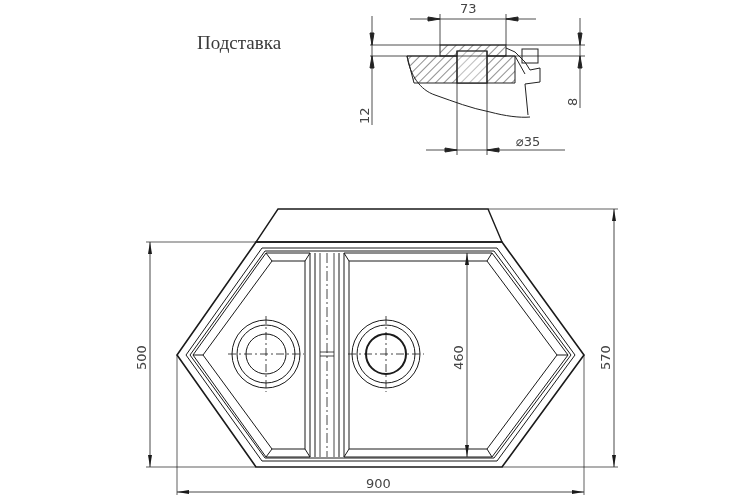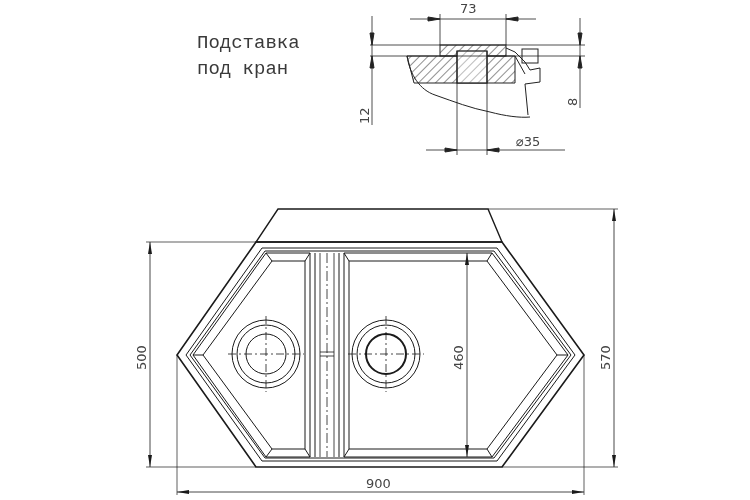--- a/index.html
+++ b/index.html
@@ -1,28 +1,27 @@
 <!DOCTYPE html>
 <html><head>
 <meta charset="utf-8">
 <style>
   html, body { margin: 0; padding: 0; background: #ffffff; }
   body { width: 750px; height: 500px; position: relative; overflow: hidden;
          font-family: "Liberation Sans", sans-serif; }
   .caption { position: absolute; left: 197px; top: 30px; font-size: 19px; line-height: 26px;
-             color: #3a3a3a; font-family: Liberation Mono, monospace; }
+             color: #3a3a3a; font-family: Liberation Serif, serif; }
   svg { position: absolute; left: 0; top: 0; }
   .dimtext { font-family: "DejaVu Sans", sans-serif; font-size: 13px; fill: #444; }
 </style>
 </head>
 <body>
 
 <div class="caption">
   <div>Подставка</div>
-  <div>под кран</div>
 </div>
 
 <svg width="750" height="500" viewBox="0 0 750 500">
   <defs>
     <pattern id="hatch" patternUnits="userSpaceOnUse" width="6" height="6" patternTransform="rotate(45)">
       <line x1="0" y1="0" x2="0" y2="6" stroke="#222" stroke-width="1"></line>
     </pattern>
     <marker id="arr" markerWidth="10" markerHeight="6" refX="9" refY="3" orient="auto">
       <path d="M0,0 L10,3 L0,6 Z" fill="#222"></path>
     </marker>

